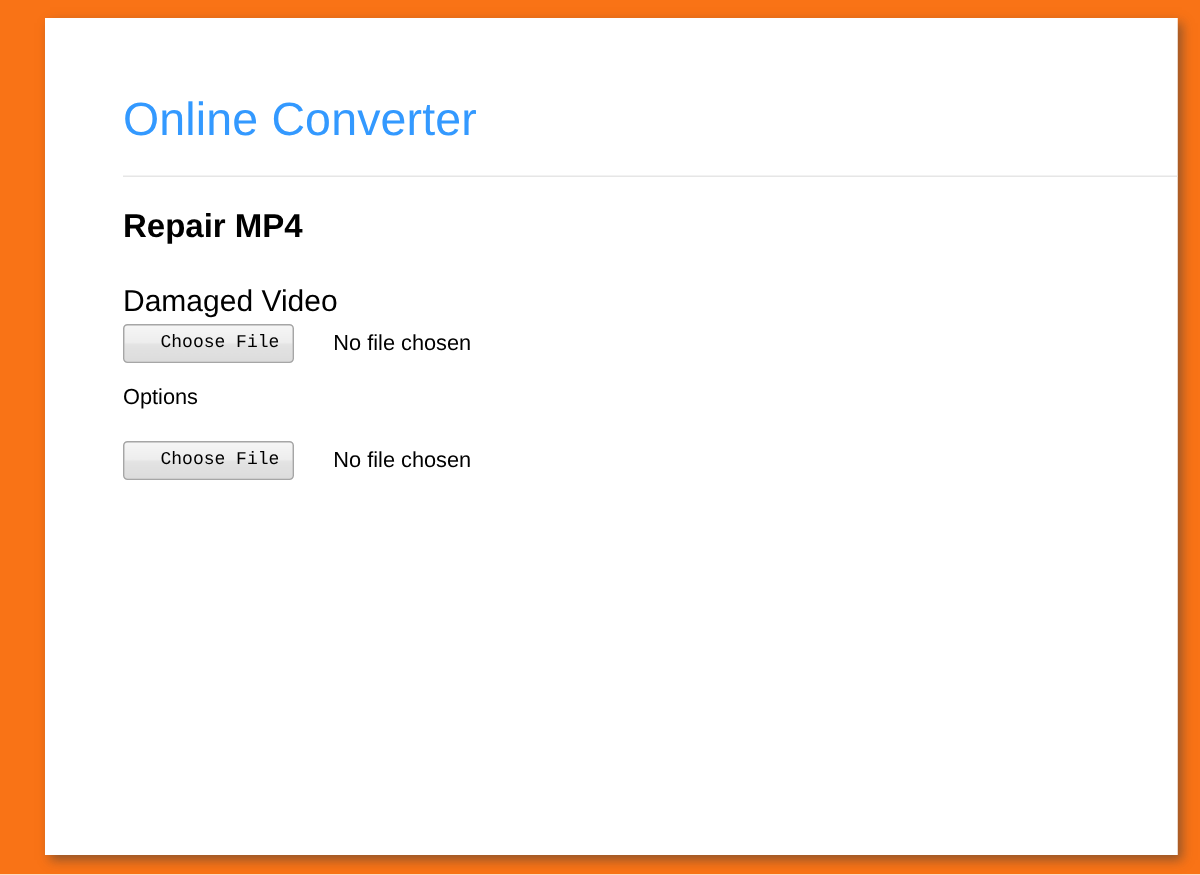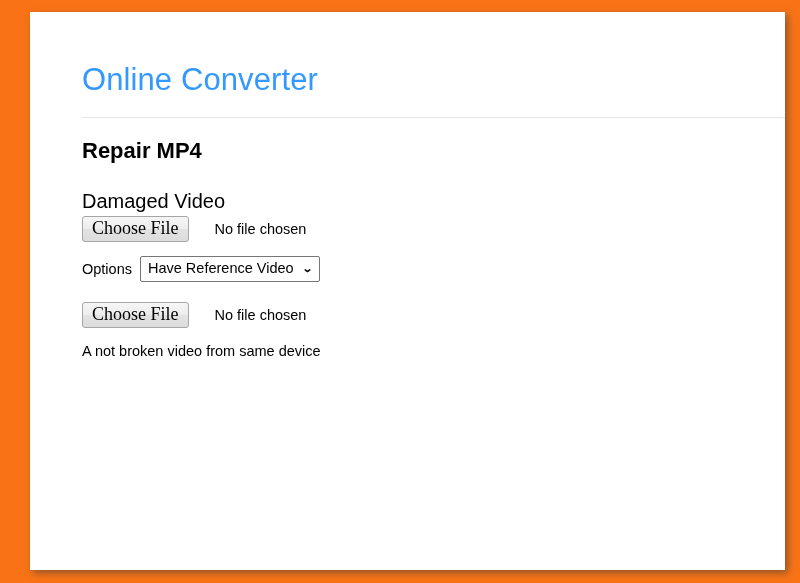--- a/index.html
+++ b/index.html
@@ -93,25 +93,25 @@
   }
 
   .file-row {
     display: flex;
     align-items: center;
     margin-bottom: 14px;
   }
 
   .file-button {
     display: inline-block;
-    font-family: Liberation Serif, serif;
-    font-size: 18px;
+    font-family: Liberation Mono, monospace;
+    font-size: 12px;
     line-height: 15px;
     color: #000000;
-    padding: 4px 9px 5px 9px;
+    padding: 4px 9px 5px 24px;
     background: linear-gradient(to bottom, #f6f6f6 0%, #ededed 48%, #e3e3e3 52%, #dcdcdc 100%);
     border: 1px solid #a6a6a6;
     border-radius: 3px;
     box-sizing: border-box;
     white-space: nowrap;
     cursor: default;
   }
 
   .file-status {
     font-size: 14.5px;
@@ -206,31 +206,26 @@
 
         <div class="field-label">Damaged Video</div>
 
         <div class="file-row">
           <span class="file-button">Choose File</span>
           <span class="file-status">No file chosen</span>
         </div>
 
         <div class="options-row">
           <span class="options-label">Options</span>
-          <span class="select-box">
-            <span class="select-value">Have Reference Video</span>
-            <span class="select-chevron">⌄</span>
-          </span>
         </div>
 
 
         <div class="file-row">
           <span class="file-button">Choose File</span>
           <span class="file-status">No file chosen</span>
         </div>
 
-        <div class="help-text">A not broken video from same device</div>
 
 
       </div>
     </div>
   </div>
 </div>
 
 </body></html>

